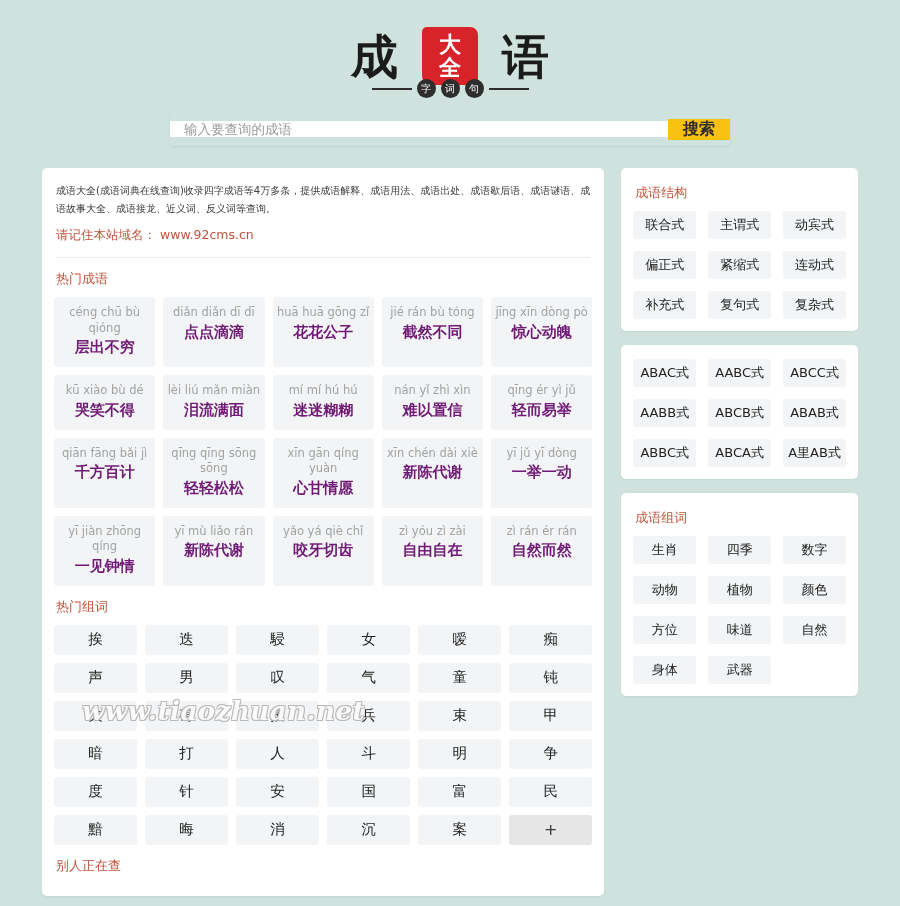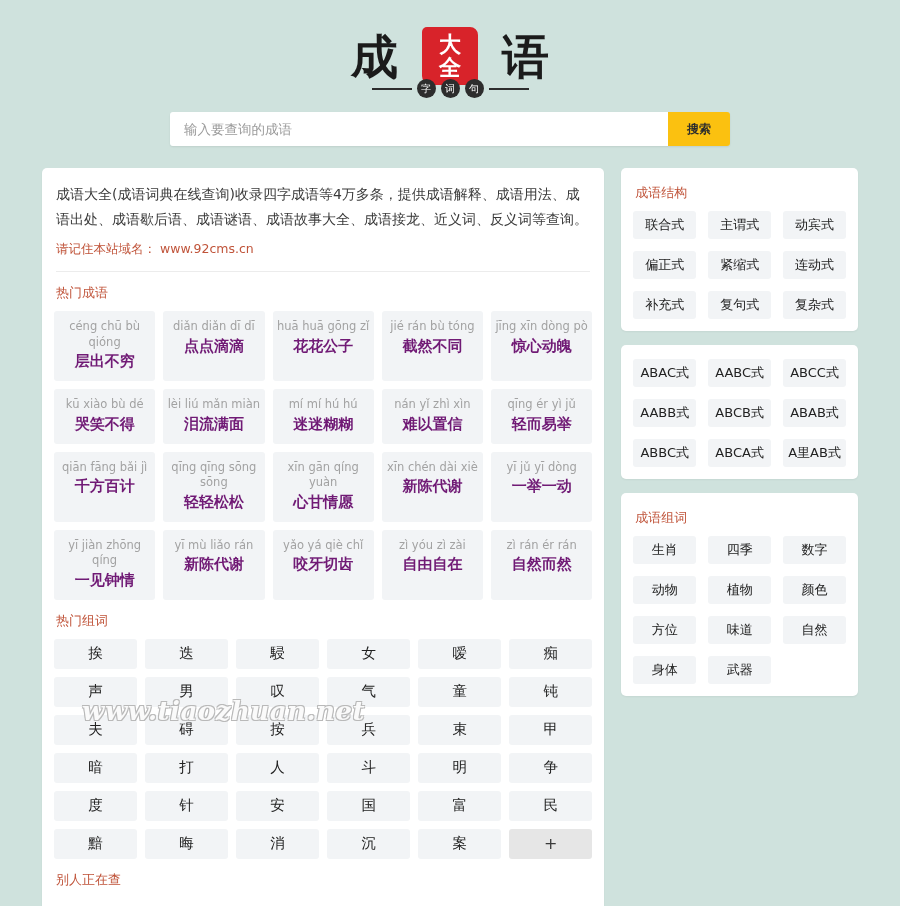--- a/index.html
+++ b/index.html
@@ -99,38 +99,39 @@
     justify-content: center;
     margin-bottom: 22px;
   }
   .search-box {
     display: flex;
     width: 560px;
     height: 34px;
     border-radius: 3px;
     overflow: hidden;
     box-shadow: 0 1px 2px rgba(0,0,0,.08);
+    align-items: center;
   }
   .search-input {
     flex: 1;
     border: none;
     outline: none;
     background: #fff;
     padding: 0 14px;
     font-size: 13.5px;
     color: #333;
     font-family: "DejaVu Sans", "Liberation Sans", sans-serif;
   }
   .search-input::placeholder { color: #9a9a9a; }
   .search-btn {
     width: 62px;
     border: none;
     background: #fbc110;
     color: #2c2c2c;
-    font-size: 12px;
+    font-size: 16px;
     font-weight: bold;
     cursor: pointer;
     font-family: "DejaVu Sans", "Liberation Sans", sans-serif;
   }
 
   
   .container {
     display: flex;
     gap: 17px;
     padding: 0 42px;
@@ -141,21 +142,21 @@
 
   .card {
     background: #fff;
     border-radius: 5px;
     box-shadow: 0 1px 2px rgba(0,0,0,.05);
     padding: 14px 12px 12px;
     margin-bottom: 14px;
   }
 
   .intro {
-    font-size: 14px;
+    font-size: 10px;
     line-height: 1.75;
     color: #3a3a3a;
     padding: 0 2px;
   }
   .domain-note {
     font-size: 12.5px;
     color: #c0543a;
     margin-top: 10px;
     padding: 0 2px;
   }

